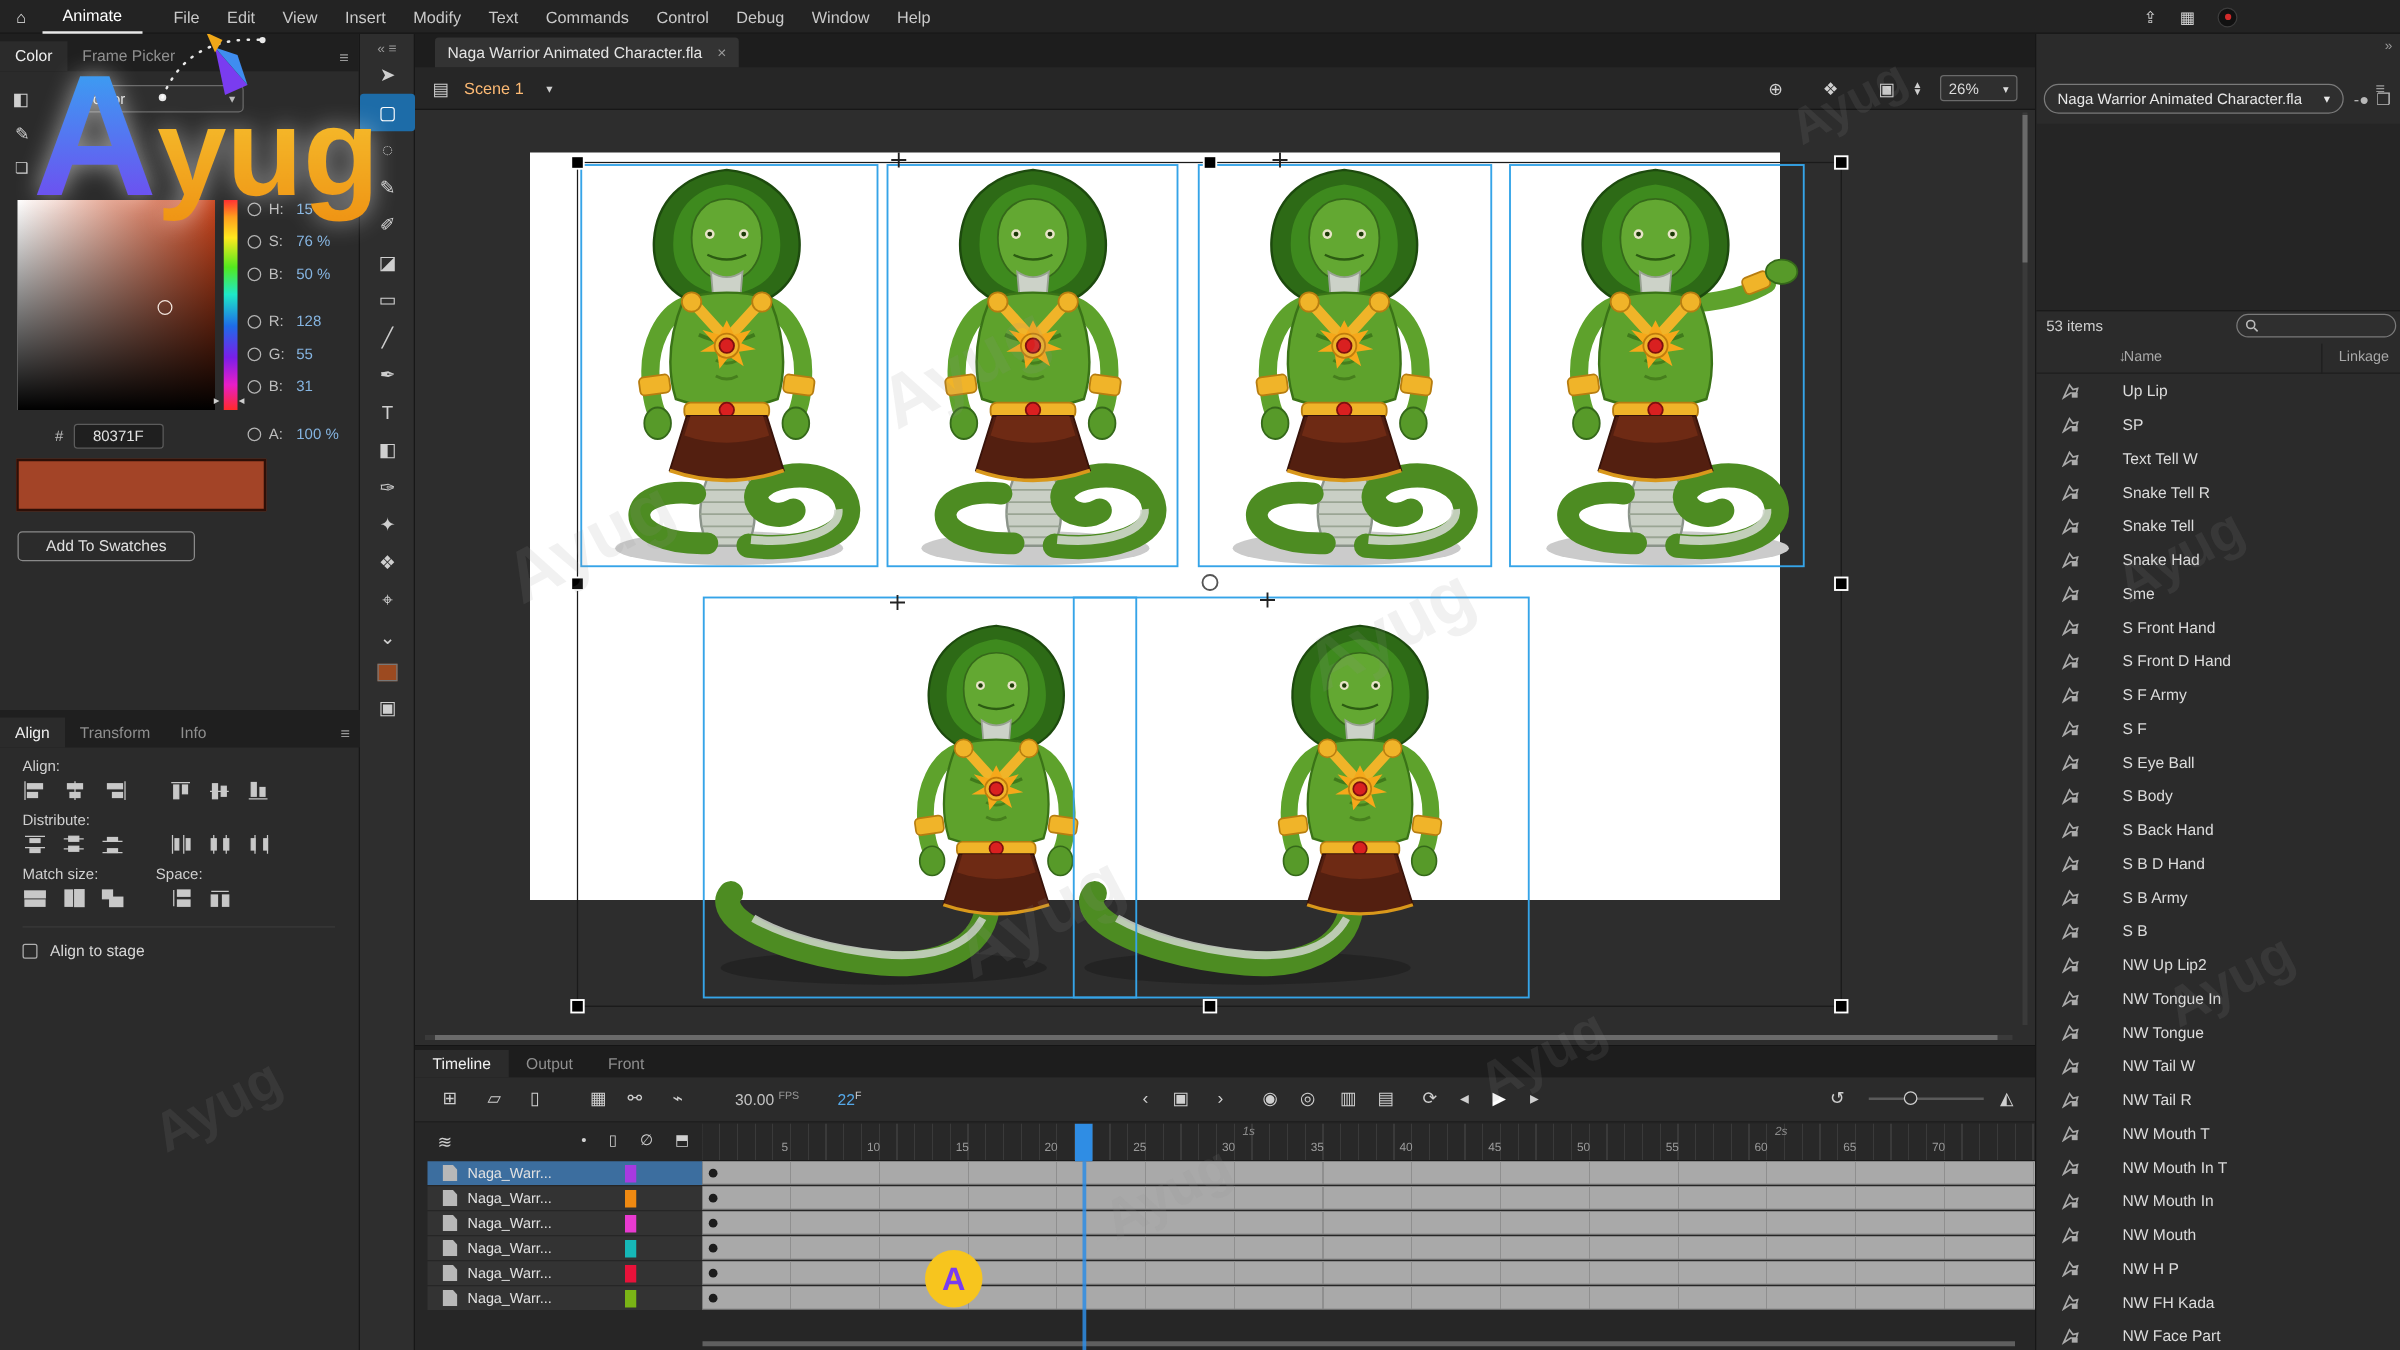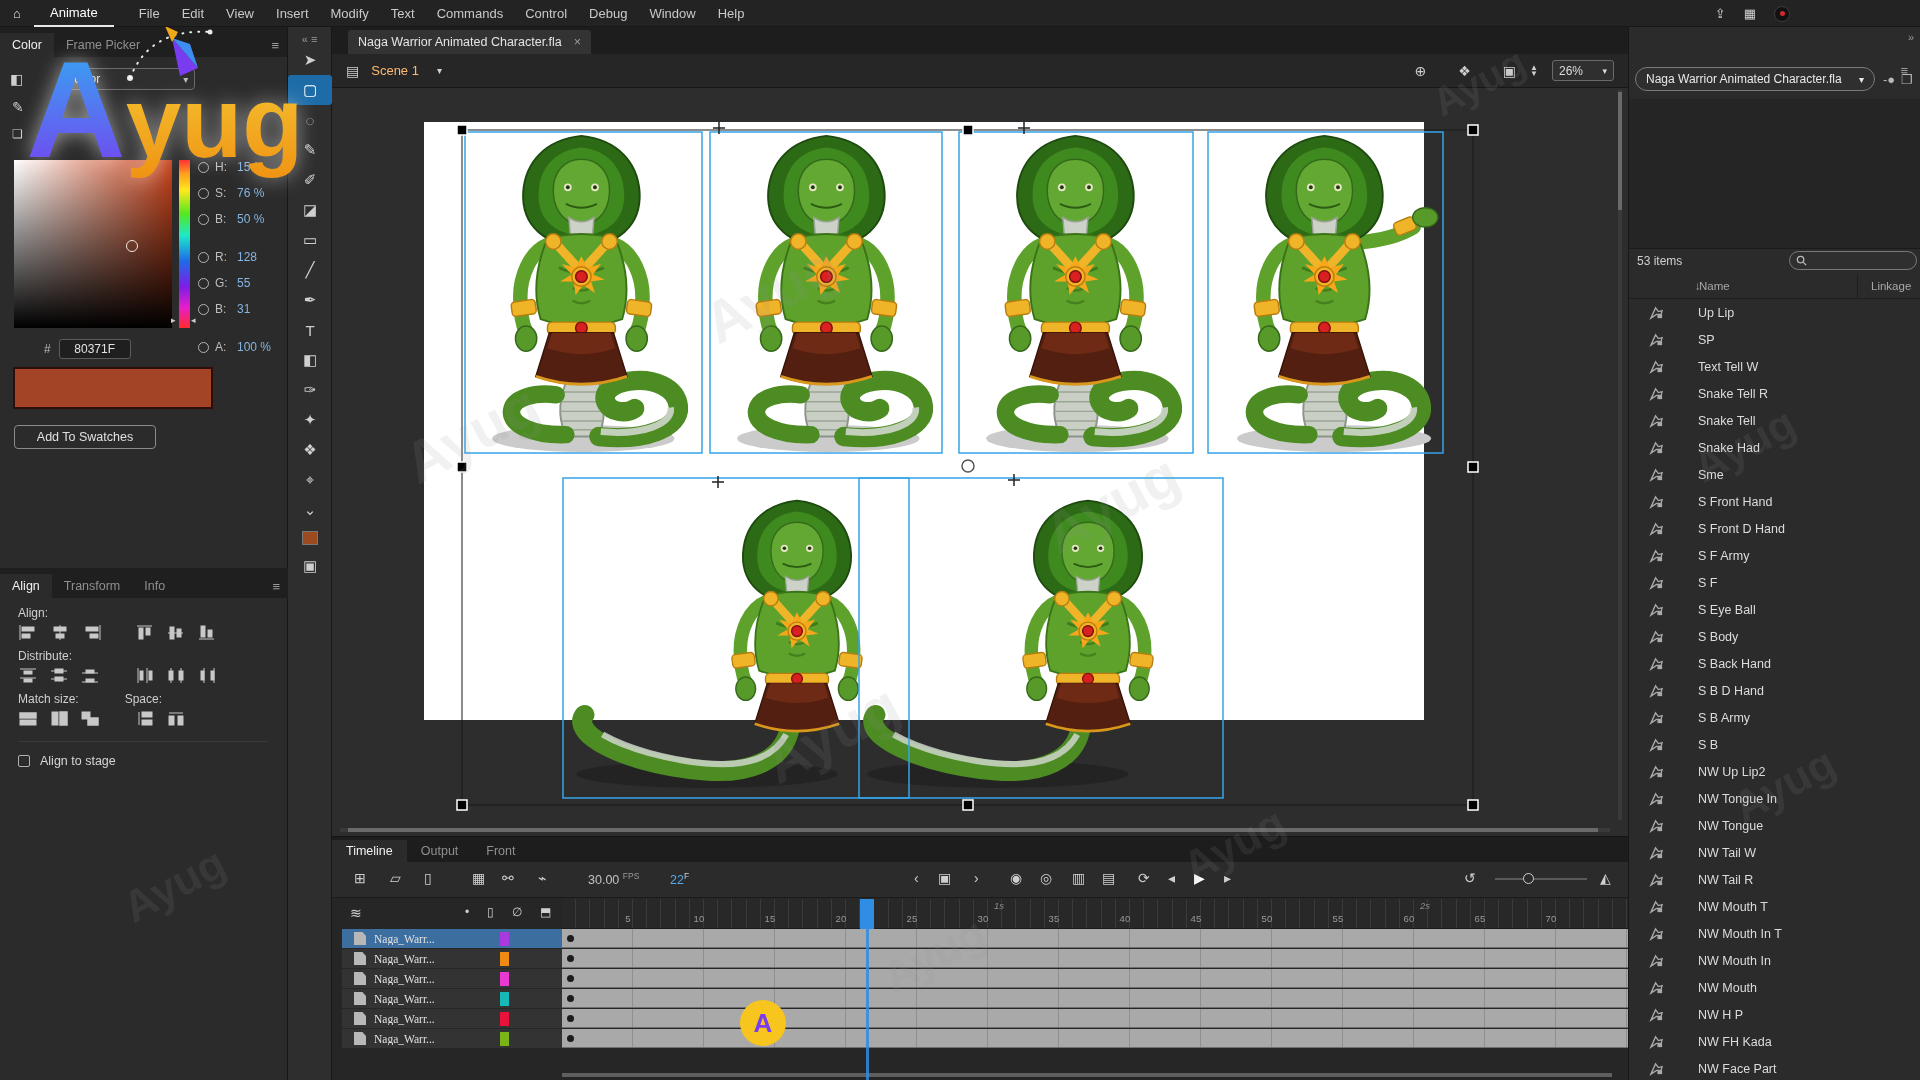--- a/index.html
+++ b/index.html
@@ -105,21 +105,21 @@
   #tl-slider { position:absolute; left:1163px; top:16px; width:92px; height:2px; background:#5a5a5a;}
   #tl-knob { position:absolute; left:28px; top:-5px; width:11px; height:11px; border:1.5px solid #cfcfcf; border-radius:50%; background:#2b2b2b;}
   #tl-header { position:absolute; left:0; top:62px; width:1296px; height:30px; }
   .lh-ic { position:absolute; top:6px; color:#cfcfcf; font-size:12px;}
   #ruler { position:absolute; left:230px; top:0; width:1066px; height:30px; background:#282828; border-bottom:1px solid #1b1b1b;
      background-image:repeating-linear-gradient(90deg, transparent 0 13.2px, #3a3a3a 13.2px 14.2px);}
   .rnum { position:absolute; top:14px; width:28px; text-align:center; font-size:9.5px; color:#9a9a9a;}
   .rsec { position:absolute; top:1px; font-size:9.5px; font-style:italic; color:#8a8a8a;}
   #tl-rows { position:absolute; left:0; top:92px; width:1296px;}
   .tl-row { position:relative; height:20px; margin-bottom:0px;}
-  .tl-left { position:absolute; left:10px; top:0; width:220px; height:19px; background:#333; display:flex; align-items:center; gap:8px; padding-left:12px;font-family:Liberation Serif, serif;}
+  .tl-left { position:absolute; left:10px; top:0; width:220px; height:19px; background:#333; display:flex; align-items:center; gap:8px; padding-left:12px;}
   .tl-row.selected .tl-left { background:#3c6e9f; }
   .tl-left .pg { width:12px; height:13px; background:#b8b8b8; clip-path:polygon(0 0,70% 0,100% 30%,100% 100%,0 100%); }
   .tl-left .nm { font-size:11.5px; color:#e2e2e2; width:118px; overflow:hidden; white-space:nowrap;}
   .tl-left .chip { width:9px; height:14px; }
   .tl-frames { position:absolute; left:230px; top:0; width:1066px; height:19px; background:#a9a9a9;
      border-bottom:1px solid #6f6f6f;
      background-image:repeating-linear-gradient(90deg, transparent 0 70px, #8f8f8f 70px 71px);}
   .kf { position:absolute; left:5px; top:6px; width:7px; height:7px; border-radius:50%; background:#1c1c1c;}
   #playhead-line { position:absolute; left:534px; top:92px; width:3px; height:152px; background:rgba(47,141,228,.85); z-index:5;}
   #playhead-cap { position:absolute; left:528px; top:62px; width:14px; height:30px; background:#2f8de4; z-index:5;}

